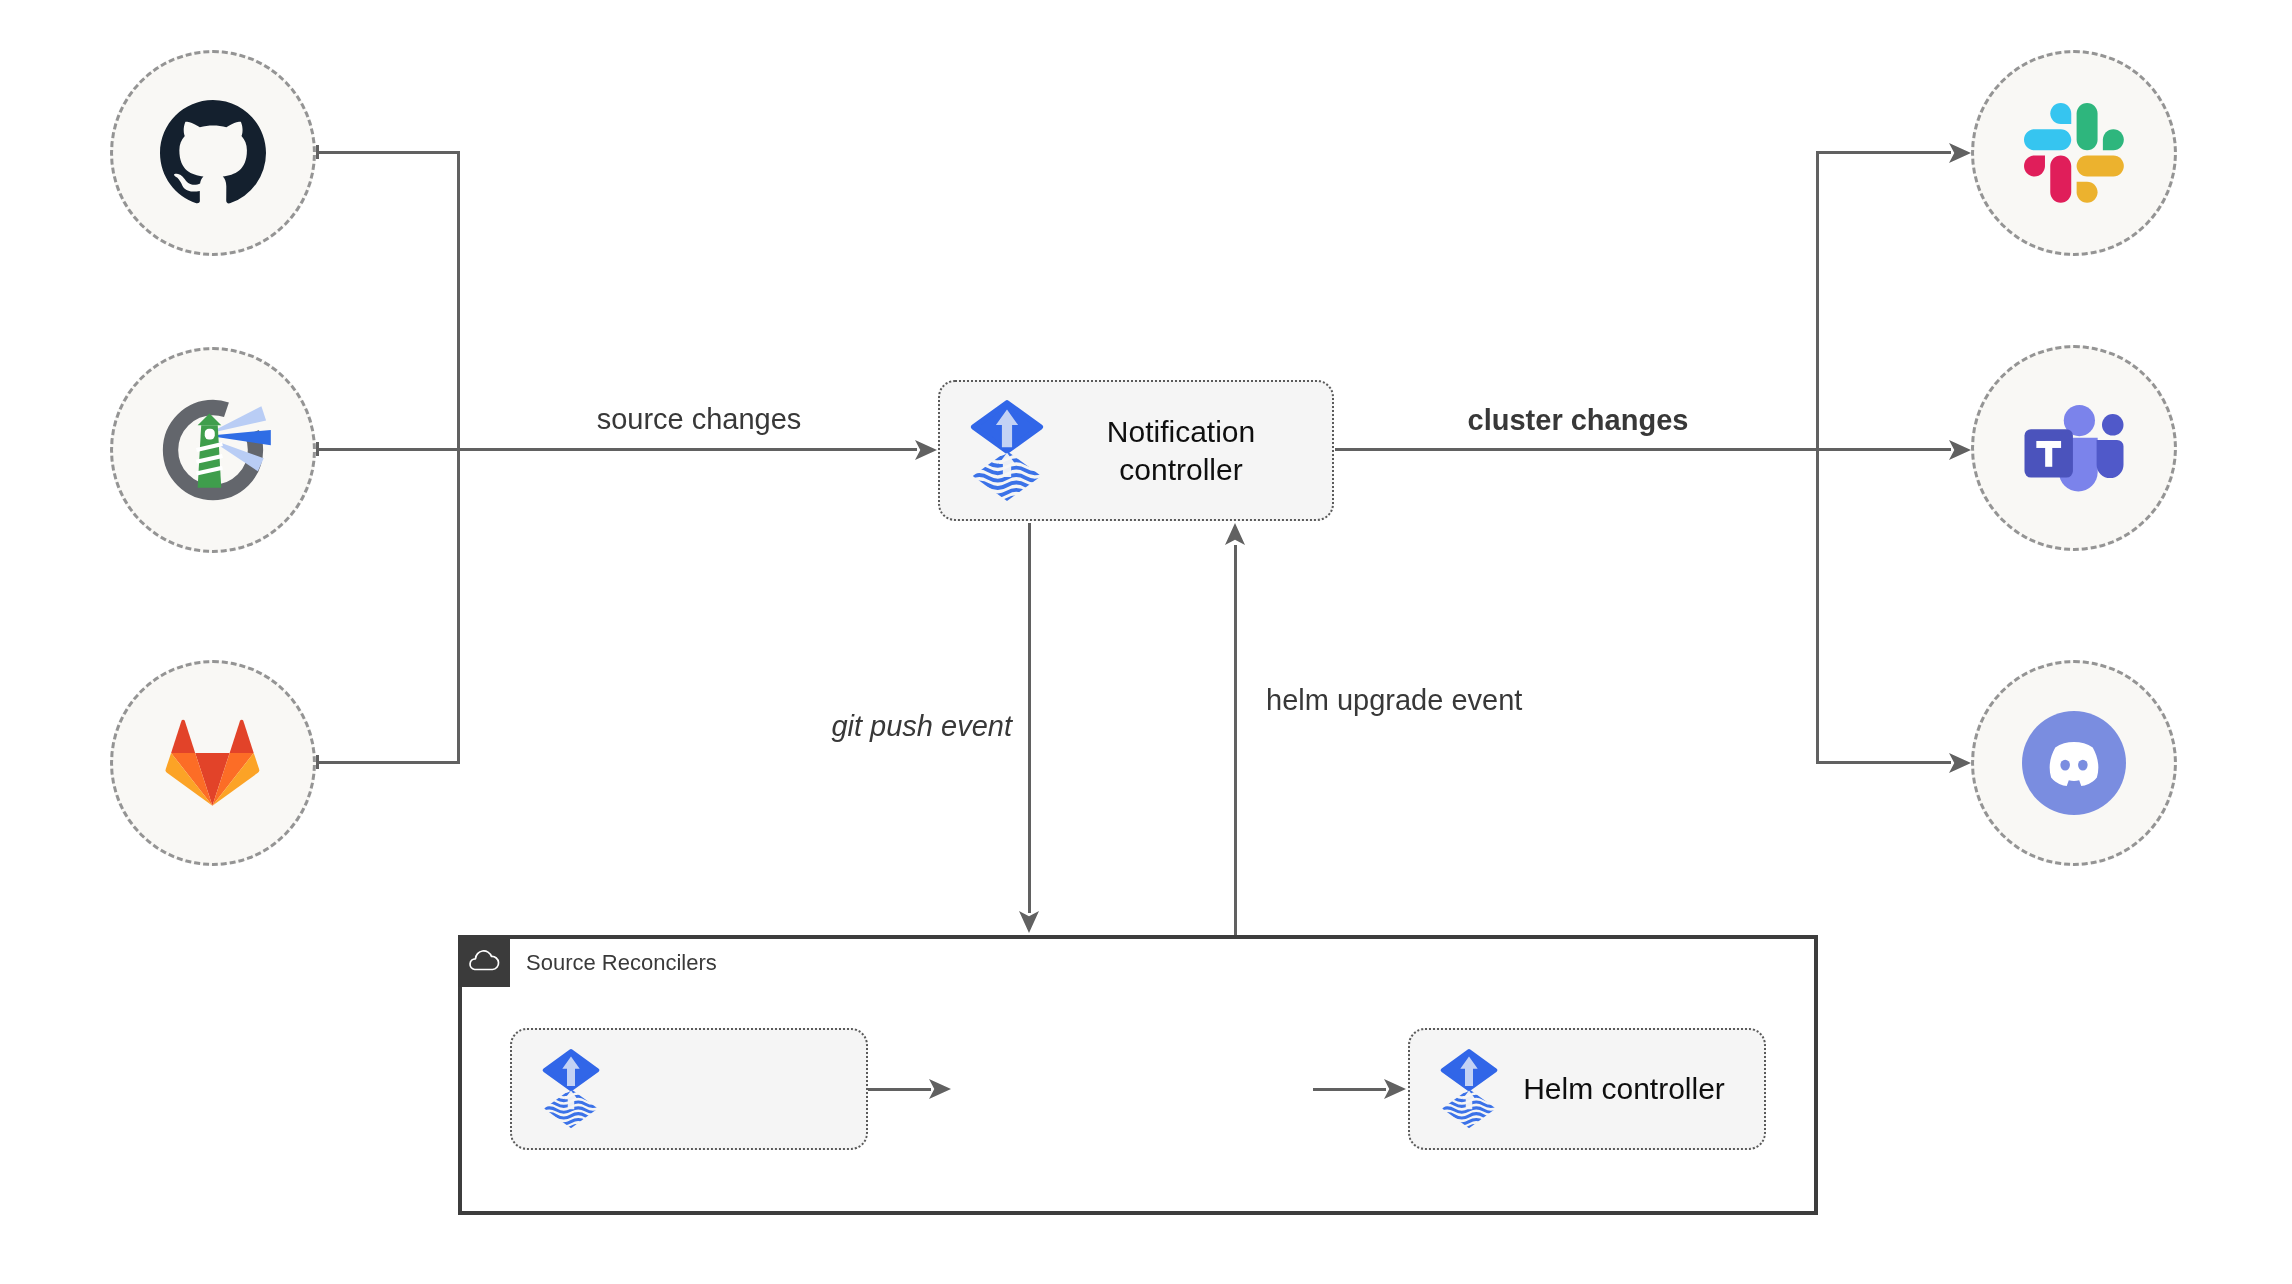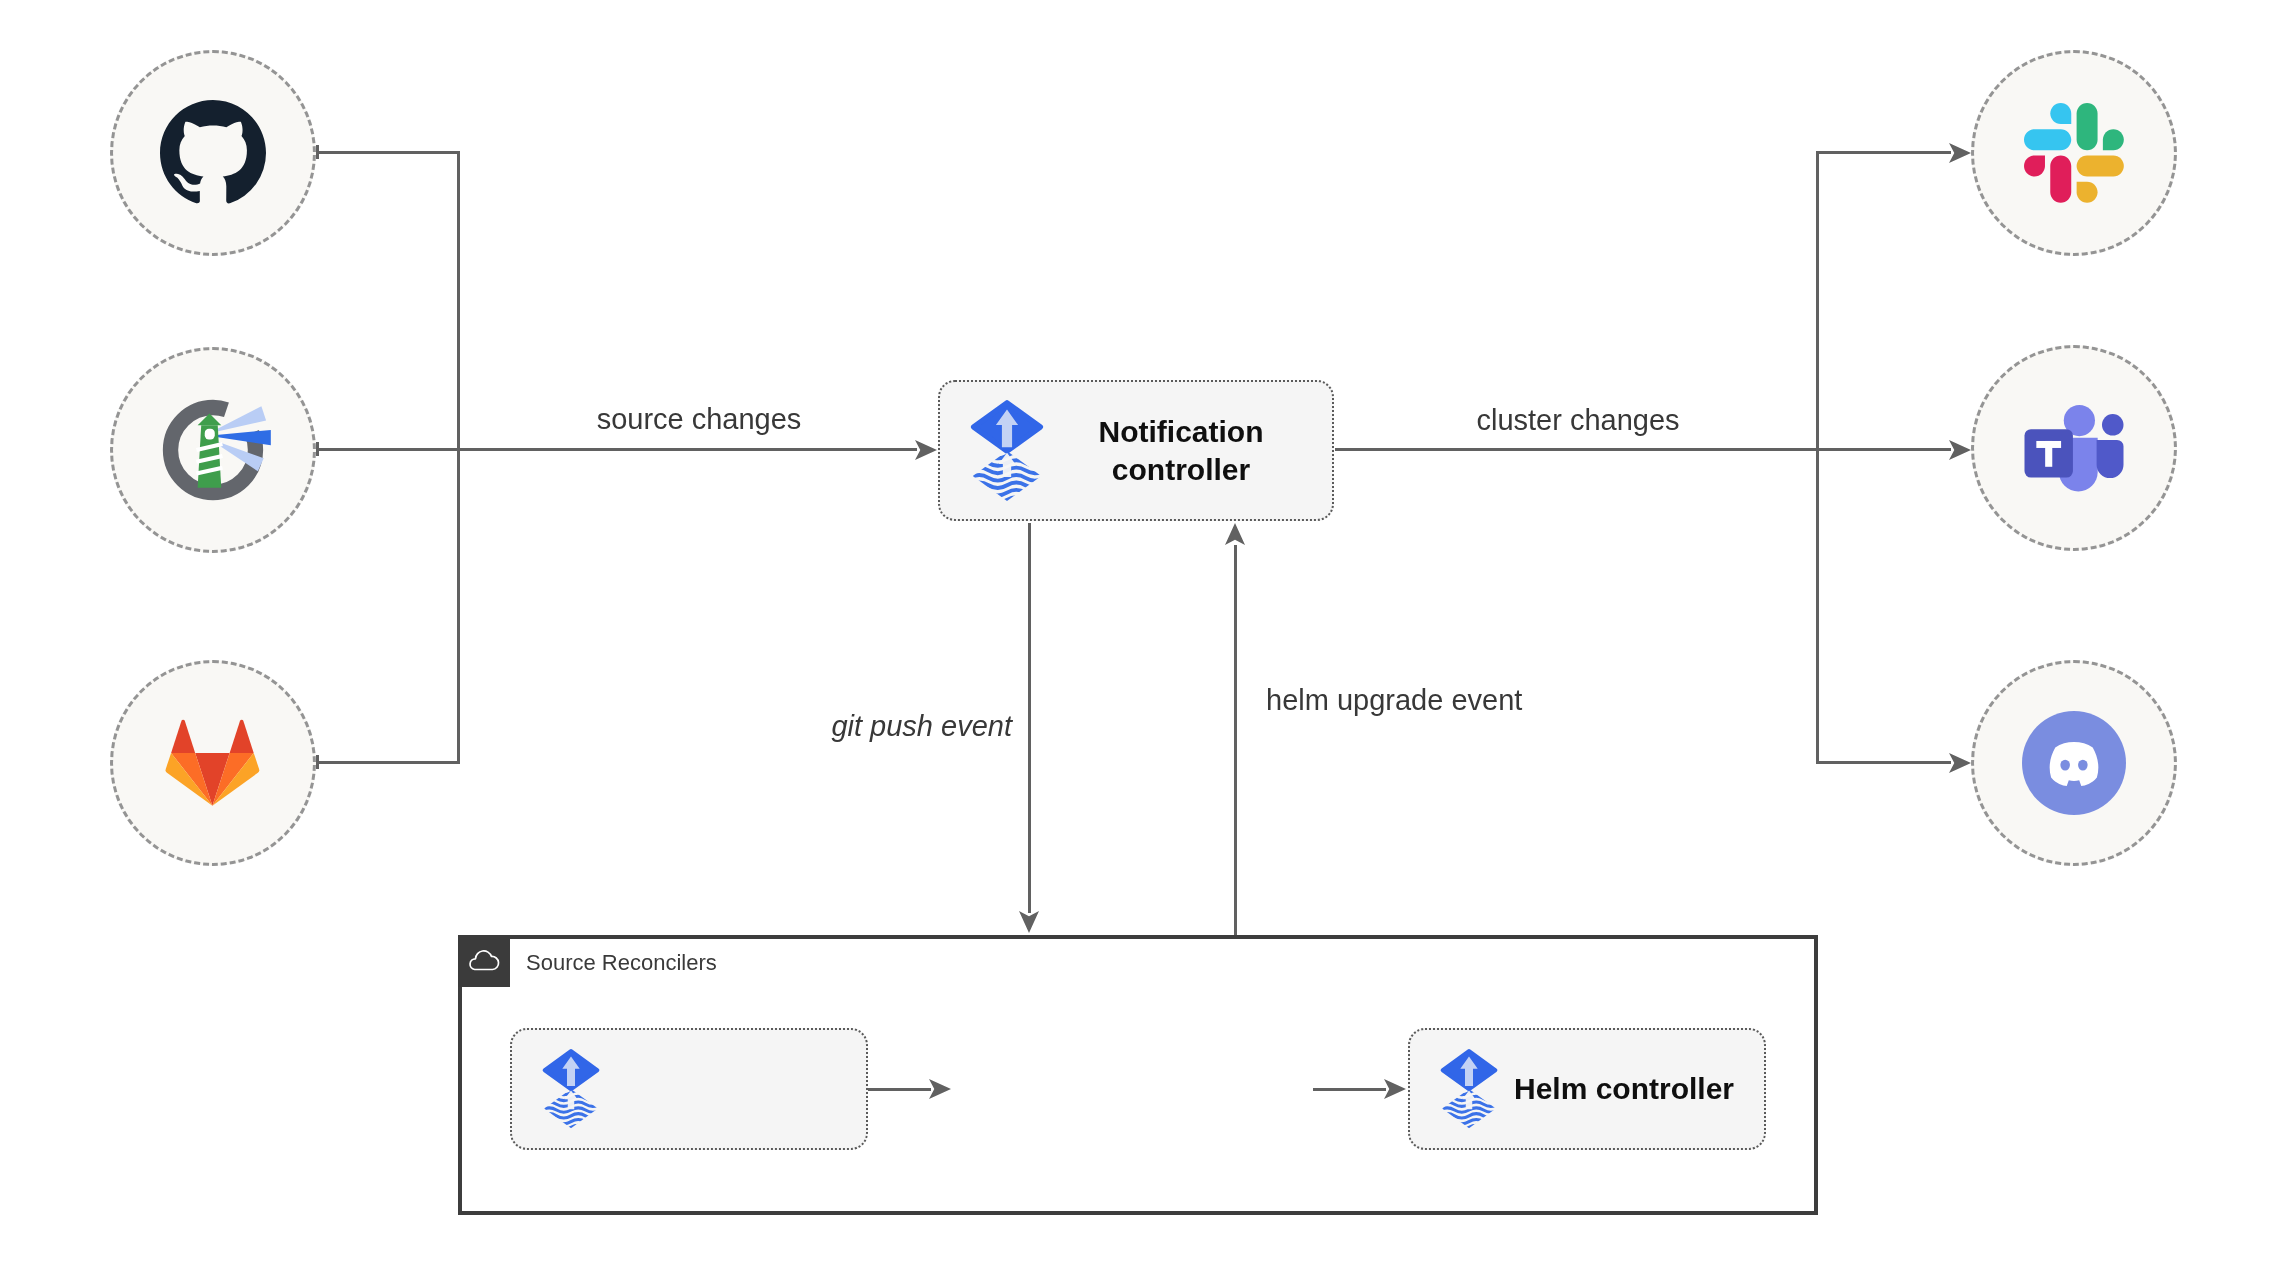--- a/index.html
+++ b/index.html
@@ -10,21 +10,21 @@
   
   .node{
     position:absolute;width:206px;height:206px;box-sizing:border-box;
     border:3px dashed #949494;border-radius:50%;background:#f9f8f5;
     display:flex;align-items:center;justify-content:center;
   }
   
   .cbox{
     position:absolute;box-sizing:border-box;background:#f5f5f5;
     border:2px dotted #5a5a5a;border-radius:17px;
-    display:flex;align-items:center;padding:0 18px 0 30px;gap:14px;font-weight:bold;
+    display:flex;align-items:center;padding:0 18px 0 30px;gap:14px;
   }
   .cbox .clabel{
     flex:1;text-align:center;font-size:30px;line-height:1.25;color:#0f0f0f;
     padding-right:10px;
   }
   .cbox.notification{left:938px;top:380px;width:396px;height:141px;}
   .cbox.small{width:358px;height:122px;top:1028px;}
   .cbox.small .clabel{font-size:30px;}
   .cbox.src{left:510px;}
   .cbox.kus{left:953px;}
@@ -228,17 +228,17 @@
   <div class="ah down" style="left:1019px;top:911px;"></div>
   <div class="vline" style="left:1234px;top:545px;height:390px;"></div>
   <div class="ah up" style="left:1225px;top:523px;"></div>
 
   <div class="hline" style="left:868px;top:1088px;width:63px;"></div>
   <div class="ah right" style="left:929px;top:1079px;"></div>
   <div class="hline" style="left:1313px;top:1088px;width:73px;"></div>
   <div class="ah right" style="left:1384px;top:1079px;"></div>
 
   <div class="elabel c" style="left:500px;top:403px;width:390px;">source changes</div>
-  <div class="elabel c" style="left:1379px;top:404px;width:390px;">cluster changes</div>
+  <div class="elabel c" style="left:1379px;top:404px;width:390px;font-weight:bold;">cluster changes</div>
   <div class="elabel" style="left:708px;top:710px;width:300px;text-align:right;font-style:italic;">git push event</div>
   <div class="elabel" style="left:1262px;top:684px;width:400px;text-align:left;">helm upgrade event</div>
 
 </div>
 
 </body></html>

